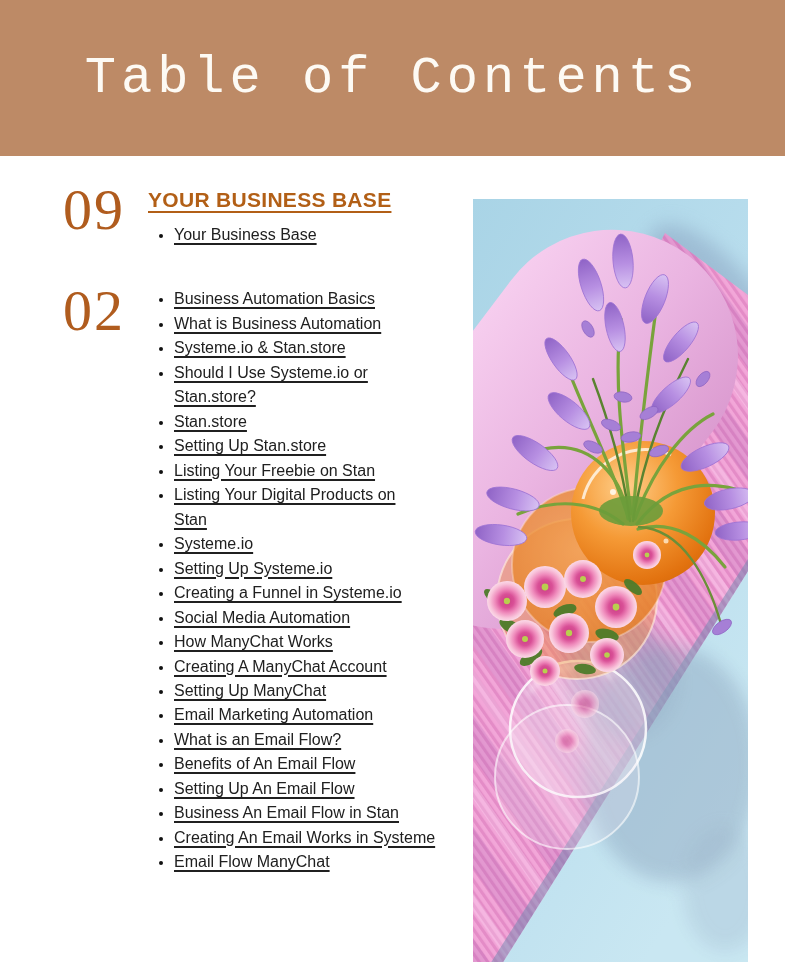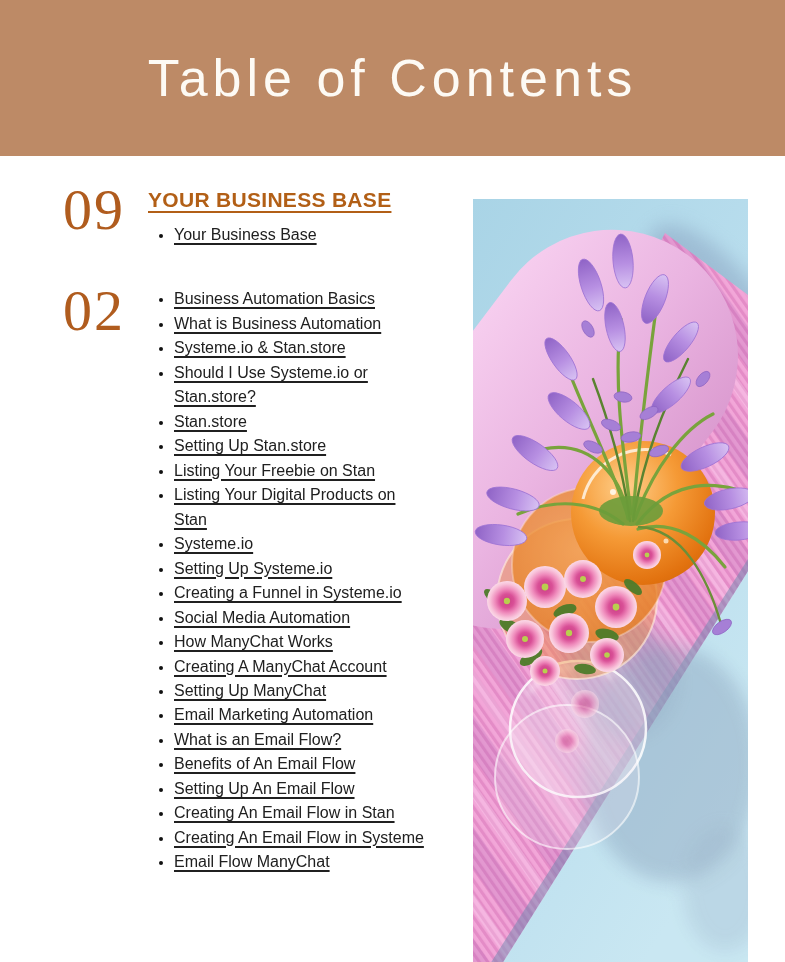--- a/index.html
+++ b/index.html
@@ -11,21 +11,21 @@
     overflow: hidden;
   }
   
   .header {
     width: 785px; height: 156px;
     background: var(--header-bg, #bd8a66);
     display: flex; align-items: center; justify-content: center;
   }
   .header h1 {
     margin: 0;
-    font-family: Liberation Sans, sans-serif;
+    font-family: Liberation Mono, monospace;
     font-weight: 400;
     font-size: 52px;
     letter-spacing: 5px;
     color: var(--header-fg, #fdfaf4);
   }
   
   .main {
     display: flex;
     padding: 30px 37px 0 63px;
     align-items: flex-start;
@@ -114,22 +114,22 @@
             <li class="toc-item">Setting Up Systeme.io</li>
             <li class="toc-item">Creating a Funnel in Systeme.io</li>
             <li class="toc-item">Social Media Automation</li>
             <li class="toc-item">How ManyChat Works</li>
             <li class="toc-item">Creating A ManyChat Account</li>
             <li class="toc-item">Setting Up ManyChat</li>
             <li class="toc-item">Email Marketing Automation</li>
             <li class="toc-item">What is an Email Flow?</li>
             <li class="toc-item">Benefits of An Email Flow</li>
             <li class="toc-item">Setting Up An Email Flow</li>
-            <li class="toc-item">Creating An Email Flow in Stan</li>
-            <li class="toc-item">Creating An Email Flow in Systeme</li>
+            <li class="toc-item">Business An Email Flow in Stan</li>
+            <li class="toc-item">Creating An Email Works in Systeme</li>
             <li class="toc-item">Email Flow ManyChat</li>
           </ul>
     </div>
   </div>
 </div>
 
   <div class="photo">
     <svg width="275" height="776" viewBox="0 0 275 776" xmlns="http://www.w3.org/2000/svg">
       <defs>
         <linearGradient id="bgGrad" x1="0" y1="0" x2="0.6" y2="1">

